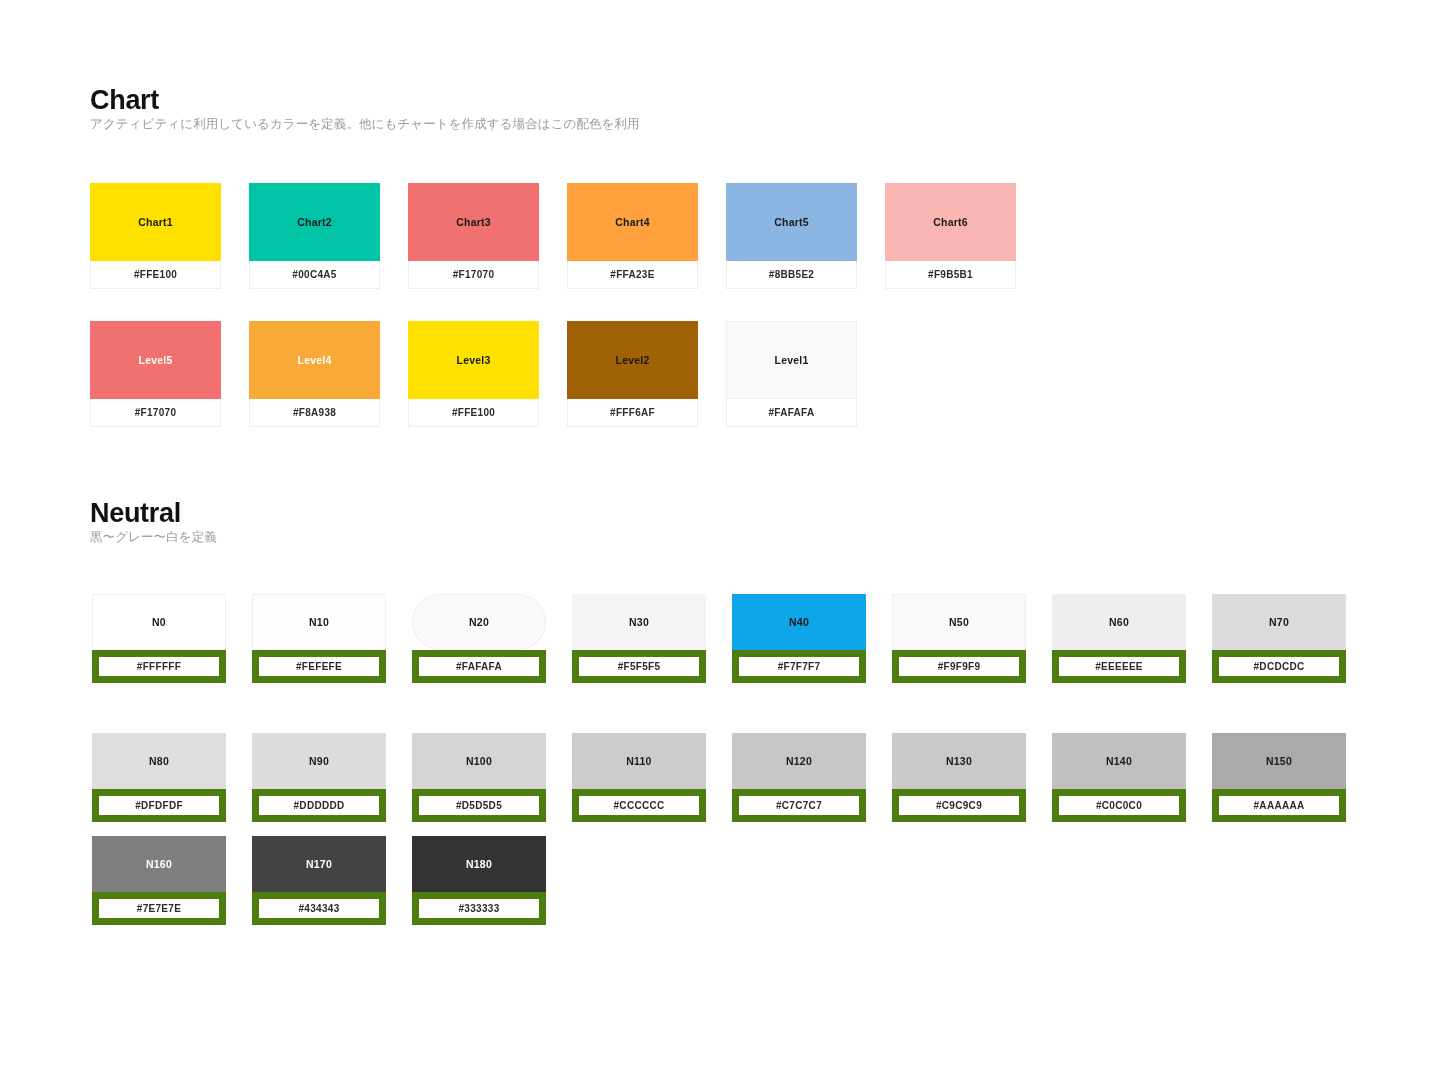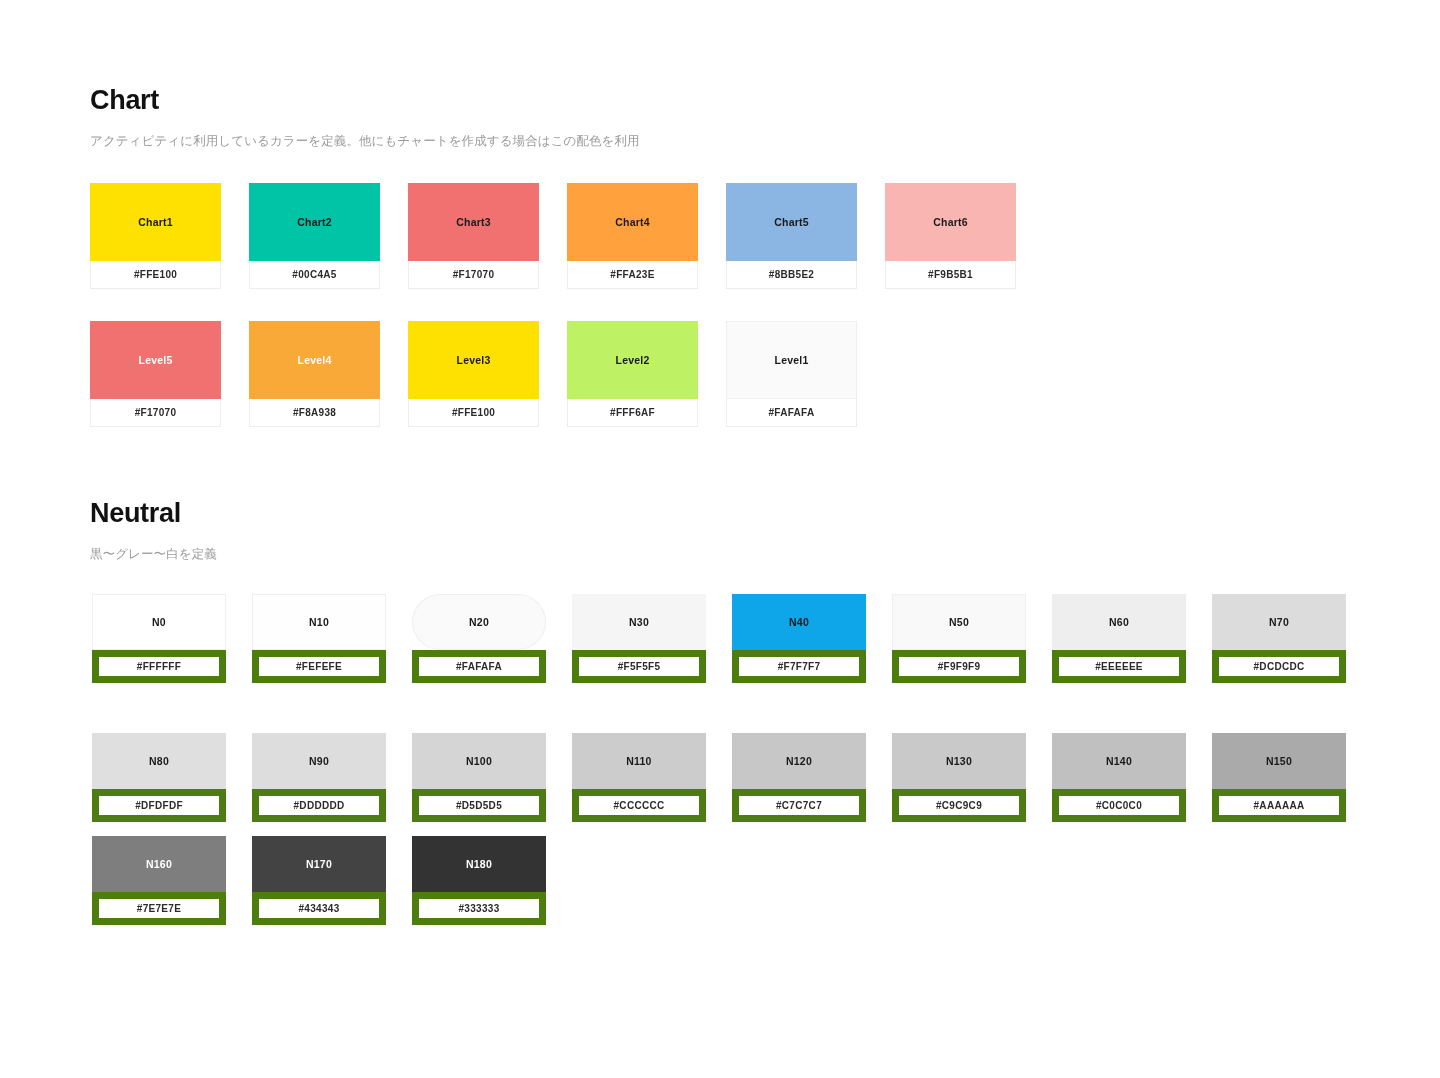--- a/index.html
+++ b/index.html
@@ -30,21 +30,20 @@
     font-size: 27px;
     font-weight: bold;
     color: #111111;
     letter-spacing: -0.3px;
     line-height: 1.1;
   }
 
   .section-desc {
     font-size: 12.5px;
     color: #9A9A9A;
-    margin-top: 17px;
     letter-spacing: 0.1px;
     line-height: 1.4;
   }
 
   
   .row {
     display: flex;
     align-items: flex-start;
   }
 
@@ -176,21 +175,21 @@
         </div>
         <div class="hexbox">#F8A938</div>
       </div>
       <div class="card-chart">
         <div class="swatch" style="background: rgb(255, 225, 0); color: rgb(26, 26, 26);">
           <span>Level3</span>
         </div>
         <div class="hexbox">#FFE100</div>
       </div>
       <div class="card-chart">
-        <div class="swatch" style="background: #bef264; color: rgb(26, 26, 26);">
+        <div class="swatch" style="background: #a16207; color: rgb(26, 26, 26);">
           <span>Level2</span>
         </div>
         <div class="hexbox">#FFF6AF</div>
       </div>
       <div class="card-chart">
         <div class="swatch" style="background: rgb(250, 250, 250); color: rgb(26, 26, 26); box-shadow: rgb(239, 239, 239) 0px 0px 0px 1px inset;">
           <span>Level1</span>
         </div>
         <div class="hexbox">#FAFAFA</div>
       </div>

